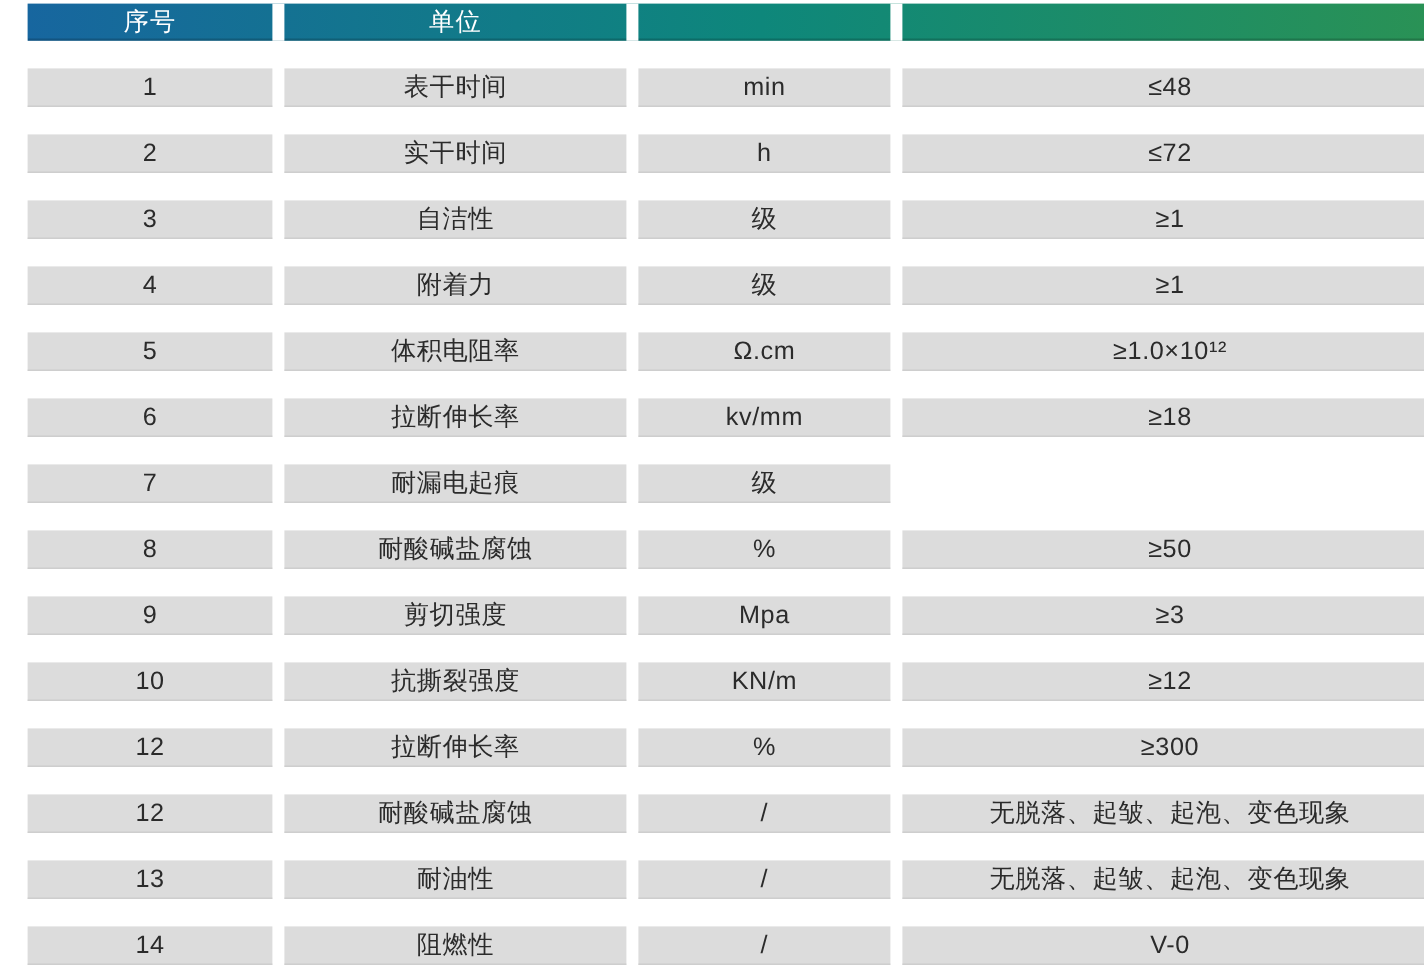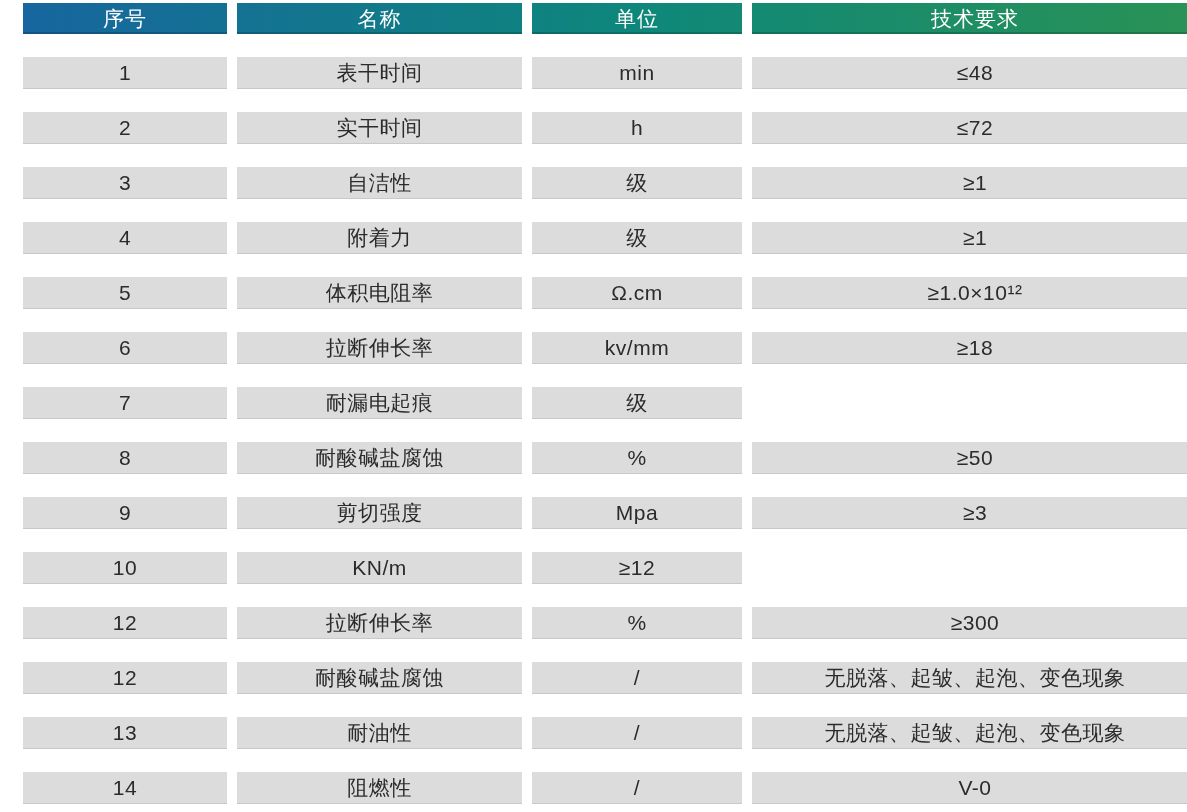--- a/index.html
+++ b/index.html
@@ -69,23 +69,21 @@
   }
 </style>
 </head>
 <body>
 
 <div class="page">
   <div class="spec-table">
 
     <div class="thead">
       <div class="hcell">序号</div>
-      <div class="hcell">名称</div>
       <div class="hcell">单位</div>
-      <div class="hcell">技术要求</div>
       <div class="gap-strip gap-1"></div>
       <div class="gap-strip gap-2"></div>
       <div class="gap-strip gap-3"></div>
     </div>
 
     <div class="tbody">
       <div class="trow">
         <div class="cell">1</div>
         <div class="cell">表干时间</div>
         <div class="cell">min</div>
@@ -142,20 +140,21 @@
 
       <div class="trow">
         <div class="cell">9</div>
         <div class="cell">剪切强度</div>
         <div class="cell">Mpa</div>
         <div class="cell">≥3</div>
       </div>
 
       <div class="trow">
         <div class="cell">10</div>
+        <div class="cell">抗撕裂强度</div>
         <div class="cell">KN/m</div>
         <div class="cell">≥12</div>
       </div>
 
       <div class="trow">
         <div class="cell">12</div>
         <div class="cell">拉断伸长率</div>
         <div class="cell">%</div>
         <div class="cell">≥300</div>
       </div>

